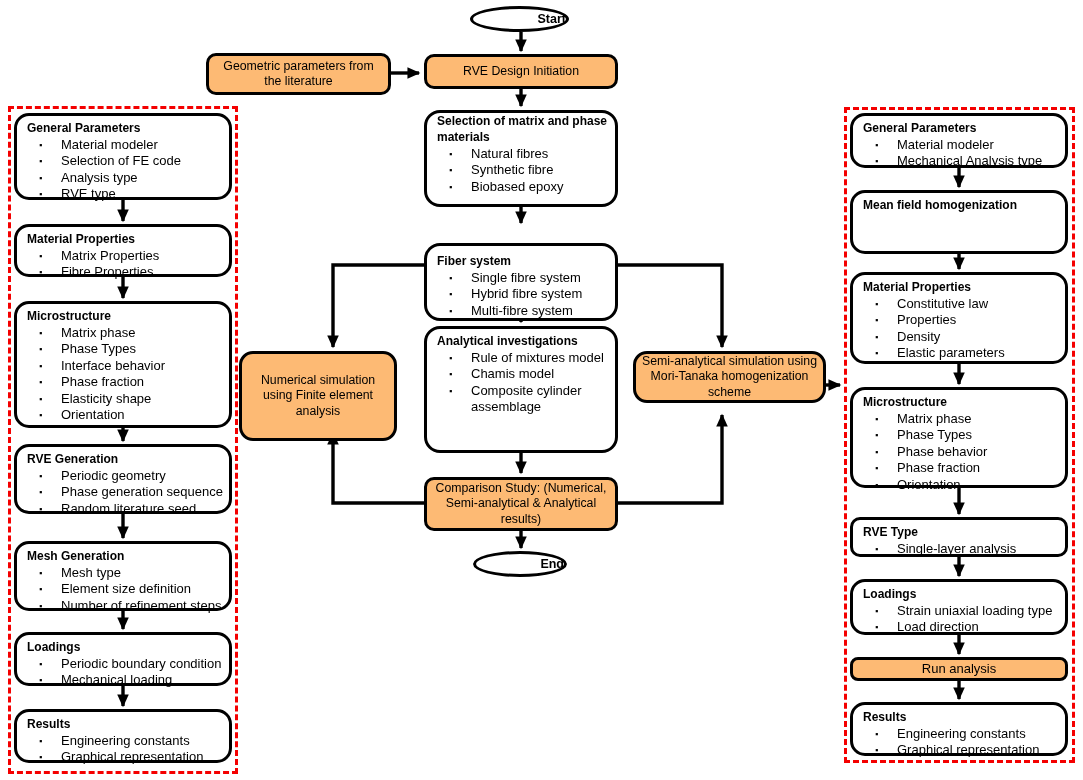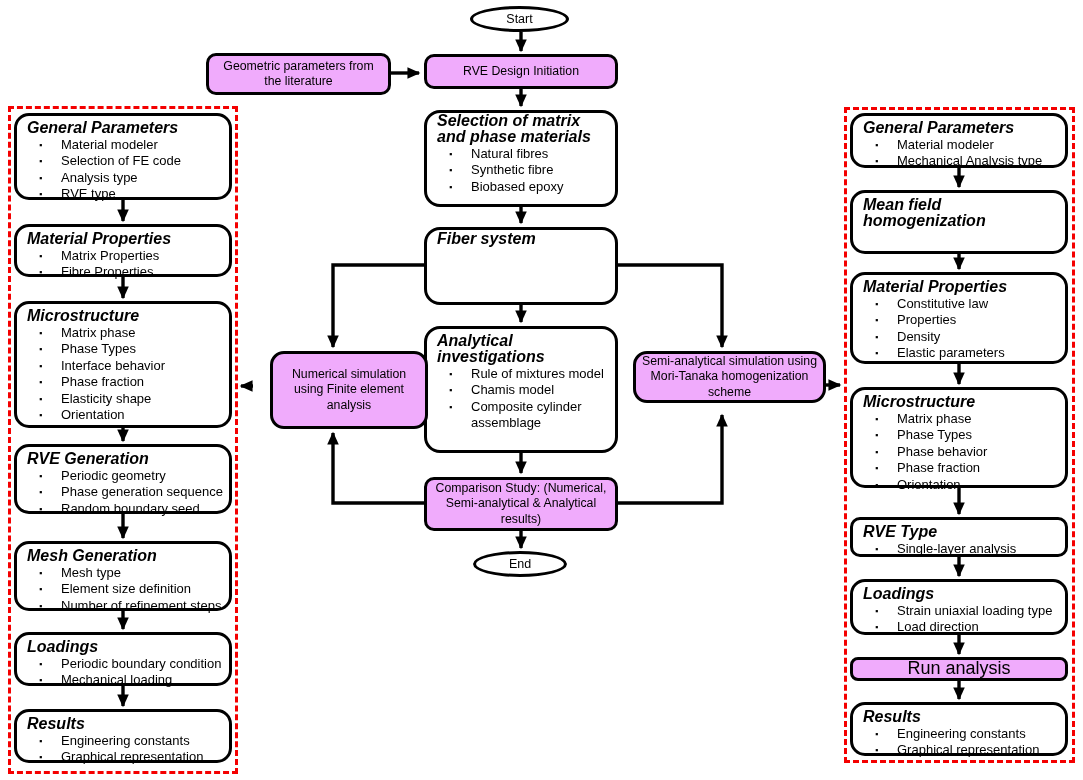--- a/index.html
+++ b/index.html
@@ -7,33 +7,34 @@
     position:relative;width:1083px;height:780px;background:#fff;
     font-family:"Liberation Sans","DejaVu Sans",sans-serif;color:#000;
     overflow:hidden;
   }
   #wires{position:absolute;left:0;top:0;width:1083px;height:780px;z-index:1;}
   .dashed-frame{position:absolute;border:3px dashed #f40000;z-index:0;box-sizing:border-box;}
   .pbox{
     position:absolute;box-sizing:border-box;background:#fff;border:3px solid #000;
     border-radius:15px;z-index:2;padding:4px 6px 2px 10px;
   }
-  .ptitle{font-weight:bold;font-size:16px;line-height:16px;letter-spacing:0;font-style:italic;}
+  .ptitle{font-weight:bold;font-size:12px;line-height:16px;letter-spacing:0;}
   ul.plist{margin:1px 0 0 0;padding:0 0 0 6px;list-style:none;}
   ul.plist li{position:relative;padding-left:28px;font-size:13px;line-height:16.4px;}
   ul.plist li::before{content:"▪";position:absolute;left:6px;top:0;font-size:9px;line-height:16.4px;}
   .cbox{
-    position:absolute;box-sizing:border-box;background:#f0abfc;border:3px solid #000;
+    position:absolute;box-sizing:border-box;background:#fdba74;border:3px solid #000;
     border-radius:10px;z-index:2;display:flex;align-items:center;justify-content:center;
     text-align:center;font-size:12.3px;line-height:15.5px;padding:2px 6px;
   }
   .ellipse{
     position:absolute;box-sizing:border-box;background:#fff;border:3px solid #000;
-    border-radius:50%;z-index:2;display:flex;align-items:center;justify-content:center;
+    border-radius:50%;z-index:2;display:flex;align-items:center;justify-content:flex-end;
     font-size:12.5px;
+    font-weight:bold;
   }
   .round16{border-radius:16px;}
   .round14{border-radius:14px;}
 </style>
 </head>
 <body>
 
 <div id="canvas">
 
   <div class="dashed-frame" style="left:8px;top:106px;width:230px;height:668px"></div>
@@ -94,42 +95,47 @@
 
   <div class="pbox round16" style="left:424px;top:110px;width:194px;height:97px;padding-top:0">
     <div class="ptitle">Selection of matrix and phase materials</div>
     <ul class="plist">
         <li>Natural fibres</li>
         <li>Synthetic fibre</li>
         <li>Biobased epoxy</li>
       </ul>
   </div>
 
-  <div class="pbox round16" style="left:424px;top:227px;width:194px;height:78px;padding-top:1px">
+  <div class="pbox round16" style="left:424px;top:243px;width:194px;height:78px;padding-top:7px">
     <div class="ptitle">Fiber system</div>
+    <ul class="plist">
+        <li>Single fibre system</li>
+        <li>Hybrid fibre system</li>
+        <li>Multi-fibre system</li>
+      </ul>
   </div>
 
   <div class="pbox round16" style="left:424px;top:326px;width:194px;height:127px;padding-top:4px">
     <div class="ptitle">Analytical investigations</div>
     <ul class="plist">
         <li>Rule of mixtures model</li>
         <li>Chamis model</li>
         <li>Composite cylinder assemblage</li>
       </ul>
   </div>
 
   <div class="cbox" style="left:424px;top:477px;width:194px;height:54px">
     <span>Comparison Study: (Numerical, Semi-analytical &amp; Analytical results)</span>
   </div>
 
   <div class="ellipse" style="left:473px;top:551px;width:94px;height:26px">
     <span>End</span>
   </div>
 
-  <div class="cbox round14" style="left:270px;top:351px;width:158px;height:78px">
+  <div class="cbox round14" style="left:239px;top:351px;width:158px;height:90px">
     <span>Numerical simulation using Finite element analysis</span>
   </div>
 
   <div class="cbox round14" style="left:633px;top:351px;width:193px;height:52px">
     <span>Semi-analytical simulation using Mori-Tanaka homogenization scheme</span>
   </div>
 
   <div class="pbox" style="left:14px;top:113px;width:218px;height:87px">
     <div class="ptitle">General Parameters</div>
     <ul class="plist">
@@ -155,21 +161,21 @@
         <li>Phase fraction</li>
         <li>Elasticity shape</li>
         <li>Orientation</li>
       </ul>
   </div>
   <div class="pbox" style="left:14px;top:444px;width:218px;height:70px">
     <div class="ptitle">RVE Generation</div>
     <ul class="plist">
         <li>Periodic geometry</li>
         <li>Phase generation sequence</li>
-        <li>Random boundary seed</li>
+        <li>Random literature seed</li>
       </ul>
   </div>
   <div class="pbox" style="left:14px;top:541px;width:218px;height:70px">
     <div class="ptitle">Mesh Generation</div>
     <ul class="plist">
         <li>Mesh type</li>
         <li>Element size definition</li>
         <li>Number of refinement steps</li>
       </ul>
   </div>
@@ -223,21 +229,21 @@
         <li>Single-layer analysis</li>
       </ul>
   </div>
   <div class="pbox" style="left:850px;top:579px;width:218px;height:56px">
     <div class="ptitle">Loadings</div>
     <ul class="plist">
         <li>Strain uniaxial loading type</li>
         <li>Load direction</li>
       </ul>
   </div>
-  <div class="cbox" style="left:850px;top:657px;width:218px;height:24px;border-radius:8px;font-size:18px">
+  <div class="cbox" style="left:850px;top:657px;width:218px;height:24px;border-radius:8px;font-size:13px">
     <span>Run analysis</span>
   </div>
   <div class="pbox" style="left:850px;top:702px;width:218px;height:54px">
     <div class="ptitle">Results</div>
     <ul class="plist">
         <li>Engineering constants</li>
         <li>Graphical representation</li>
       </ul>
   </div>
 

